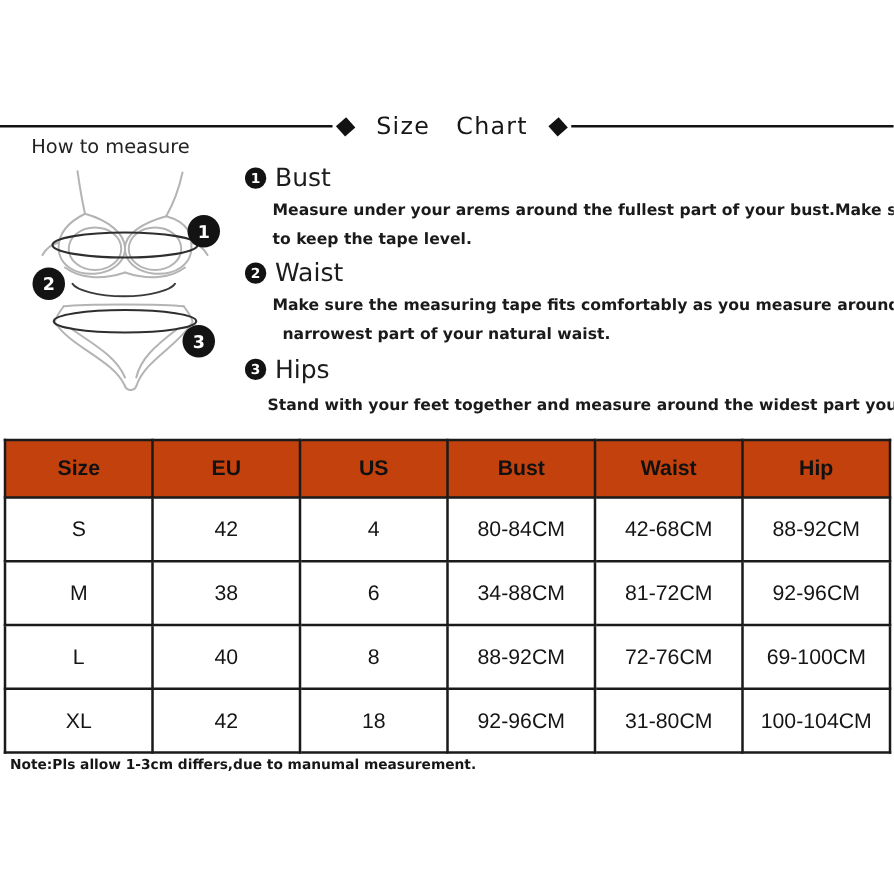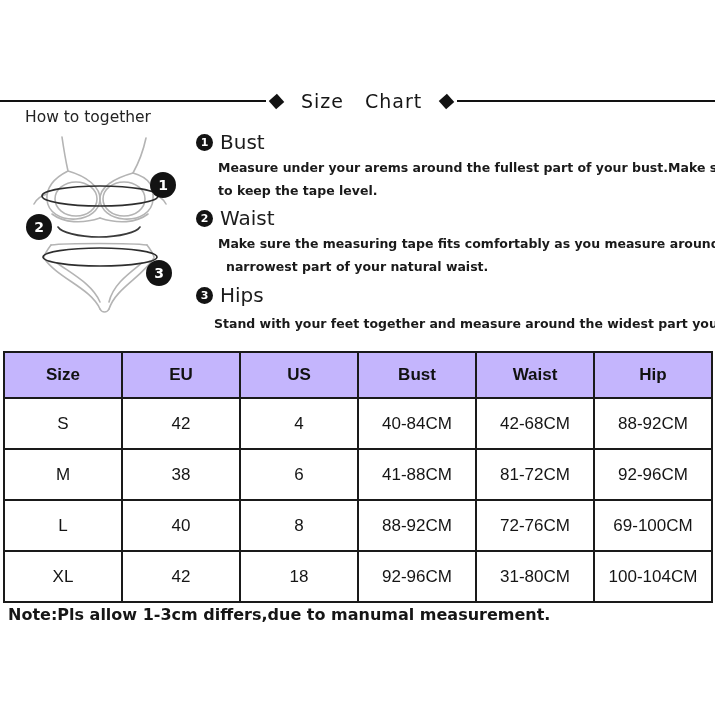--- a/index.html
+++ b/index.html
@@ -60,46 +60,46 @@
   
   .size-table {
     position: absolute; left: 3px; top: 351px; width: 710px;
     border-collapse: collapse; table-layout: fixed;
     font-family: "Liberation Sans", sans-serif;
   }
   .size-table th, .size-table td {
     border: 2px solid #1a1a1a; text-align: center; vertical-align: middle;
   }
   .size-table th {
-    height: 46px; background: #c4b5fd; font-size: 17px; font-weight: bold; color: #111;
+    height: 46px; background: #c2410c; font-size: 17px; font-weight: bold; color: #111;
   }
   .size-table td {
     height: 51px; background: #ffffff; font-size: 17px; font-weight: 400; color: #151515;
   }
 
   
   .note {
     position: absolute; left: 8px; top: 605px;
-    font-size: 16px; font-weight: 600; color: #161616; white-space: nowrap;
+    font-size: 11px; font-weight: 600; color: #161616; white-space: nowrap;
   }
 </style>
 </head>
 <body>
 
 <div class="canvas">
 
   <div class="title-row">
     <div class="hline hline-left"></div>
     <div class="diamond"></div>
     <div class="page-title">Size Chart</div>
     <div class="diamond"></div>
     <div class="hline hline-right"></div>
   </div>
 
-  <div class="how-to">How to together</div>
+  <div class="how-to">How to measure</div>
 
   <svg class="figure" width="185" height="192" viewBox="0 0 185 192" xmlns="http://www.w3.org/2000/svg">
 
     <g stroke="#b4b4b4" fill="none" stroke-width="1.6" stroke-linecap="round">
       <path d="M50,11 C52,25 54,36 56,45"></path>
       <path d="M134,12 C131,26 126,38 121,47"></path>
       <path d="M56,45 C42,52 34,62 35,74 C36,86 48,94 64,93 C78,92 87,84 88,74 C89,61 74,50 56,45 Z"></path>
       <path d="M121,47 C139,52 142,62 141,74 C140,86 128,94 112,93 C98,92 89,84 88,74 C87,61 103,52 121,47 Z"></path>
       <ellipse cx="64" cy="73" rx="21" ry="17"></ellipse>
       <ellipse cx="112" cy="73" rx="21" ry="17"></ellipse>
@@ -177,29 +177,29 @@
         <th>Bust</th>
         <th>Waist</th>
         <th>Hip</th>
       </tr>
     </thead>
     <tbody>
       <tr>
         <td>S</td>
         <td>42</td>
         <td>4</td>
-        <td>40-84CM</td>
+        <td>80-84CM</td>
         <td>42-68CM</td>
         <td>88-92CM</td>
       </tr>
       <tr>
         <td>M</td>
         <td>38</td>
         <td>6</td>
-        <td>41-88CM</td>
+        <td>34-88CM</td>
         <td>81-72CM</td>
         <td>92-96CM</td>
       </tr>
       <tr>
         <td>L</td>
         <td>40</td>
         <td>8</td>
         <td>88-92CM</td>
         <td>72-76CM</td>
         <td>69-100CM</td>

